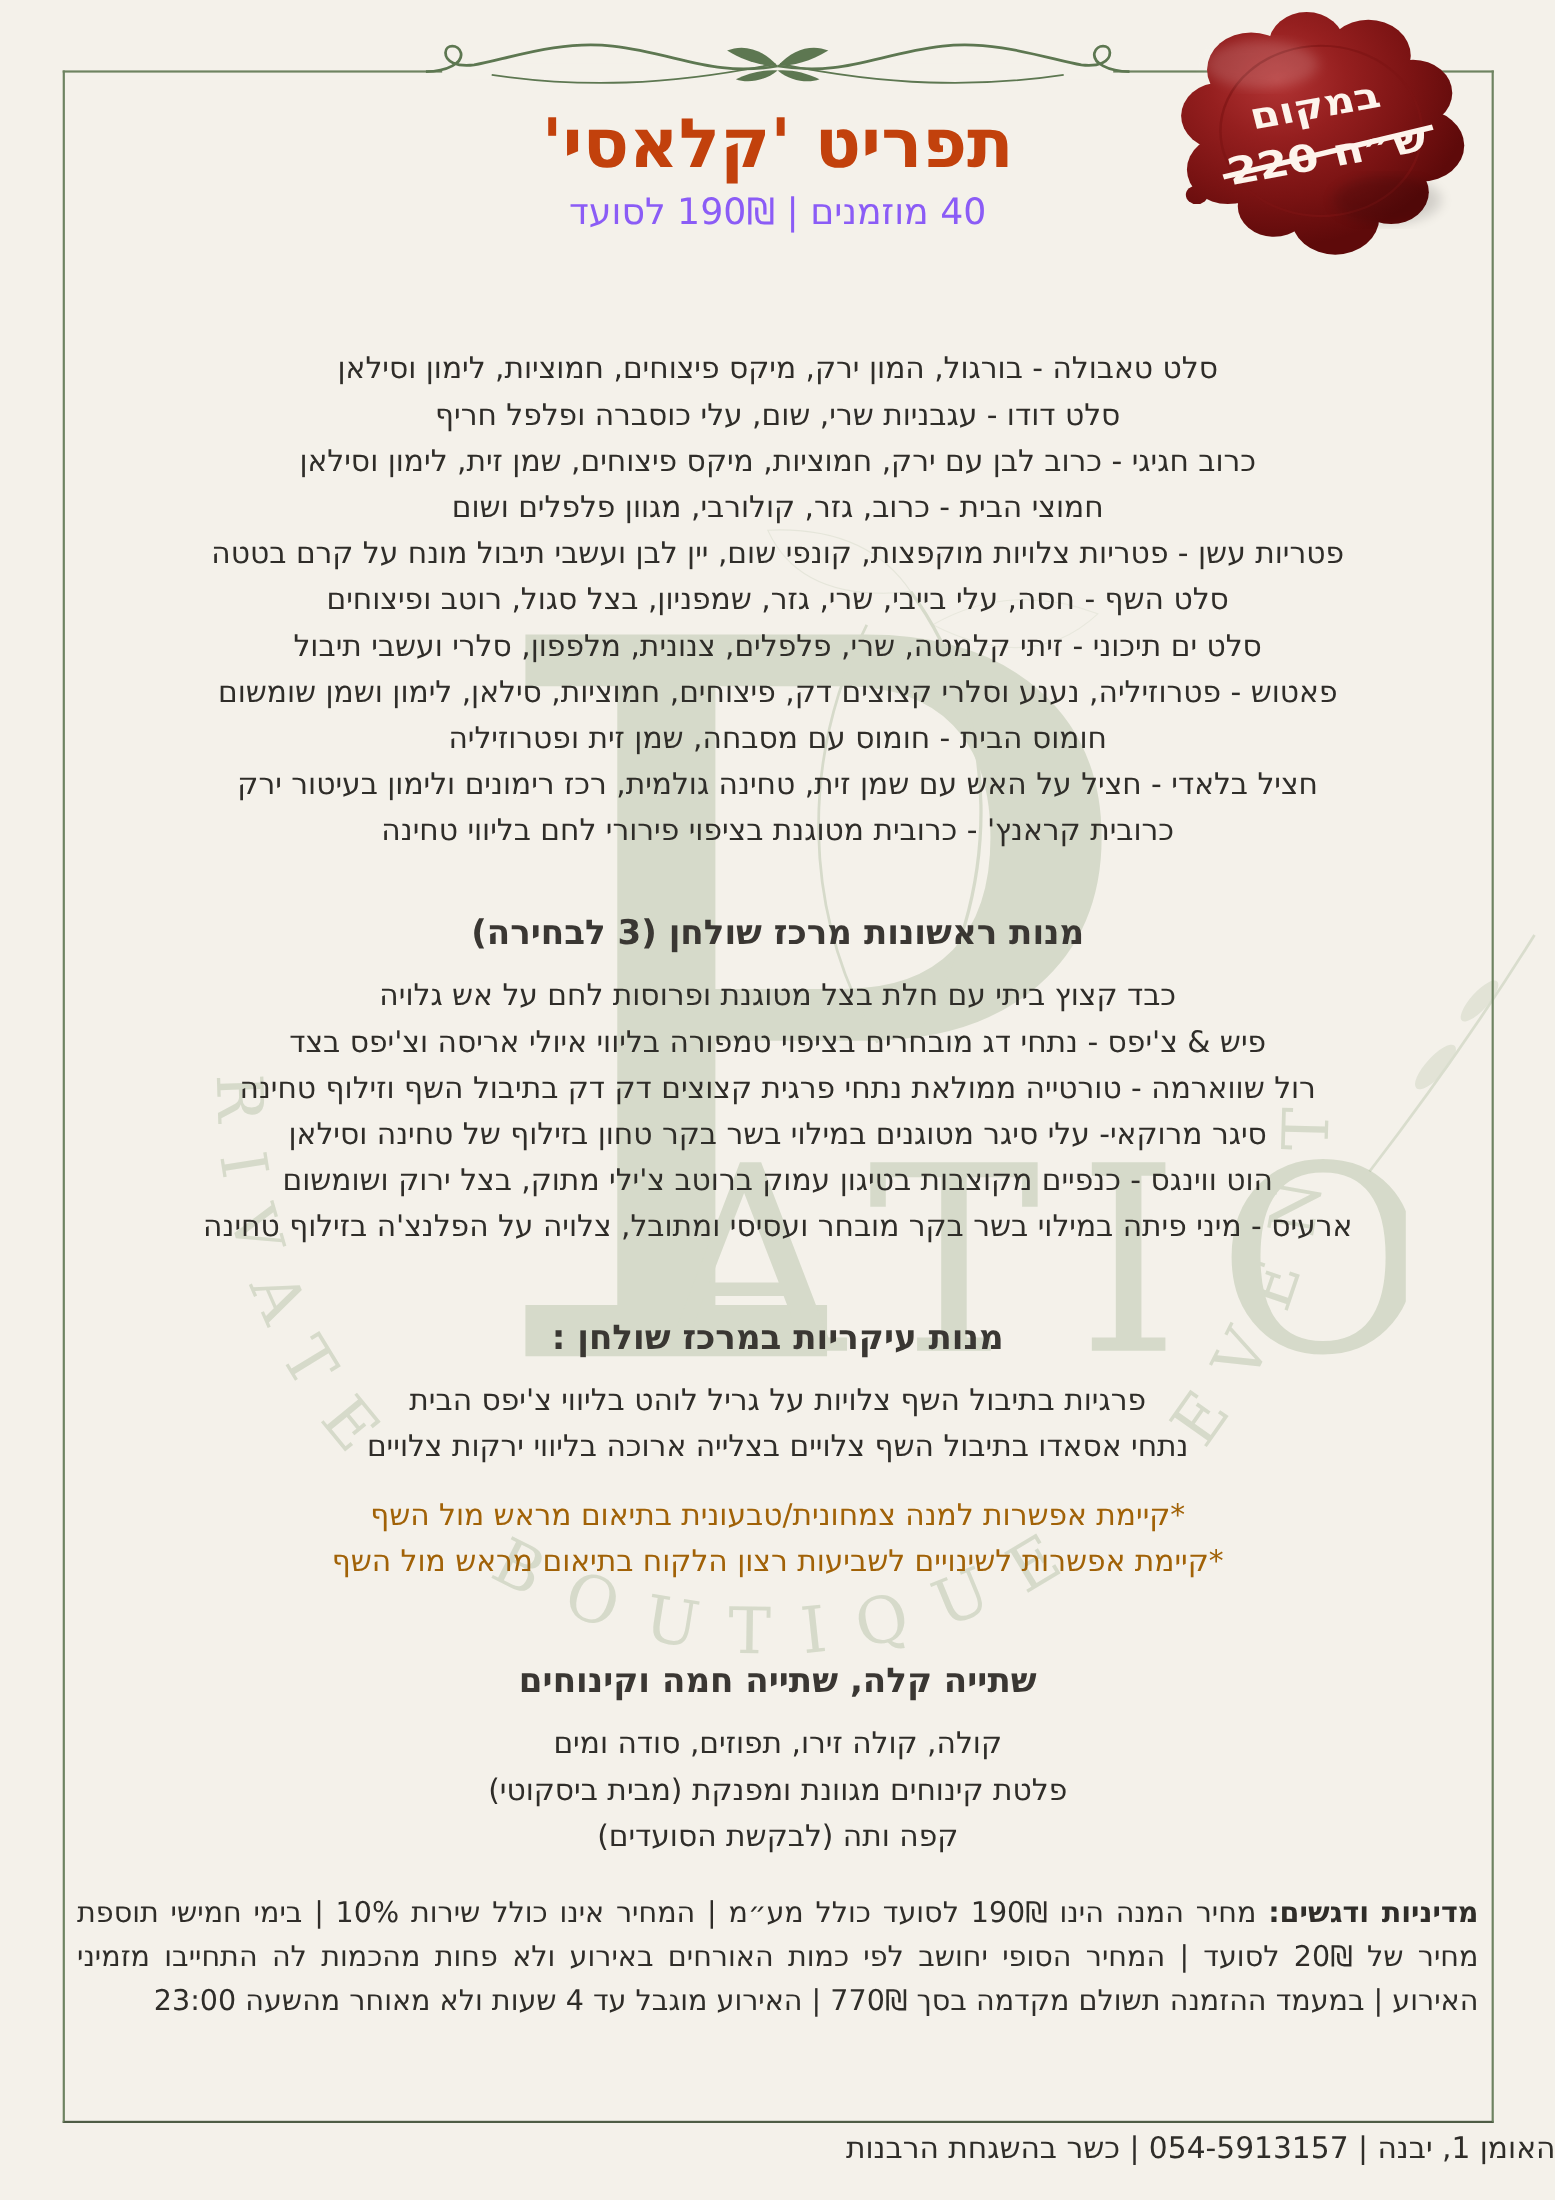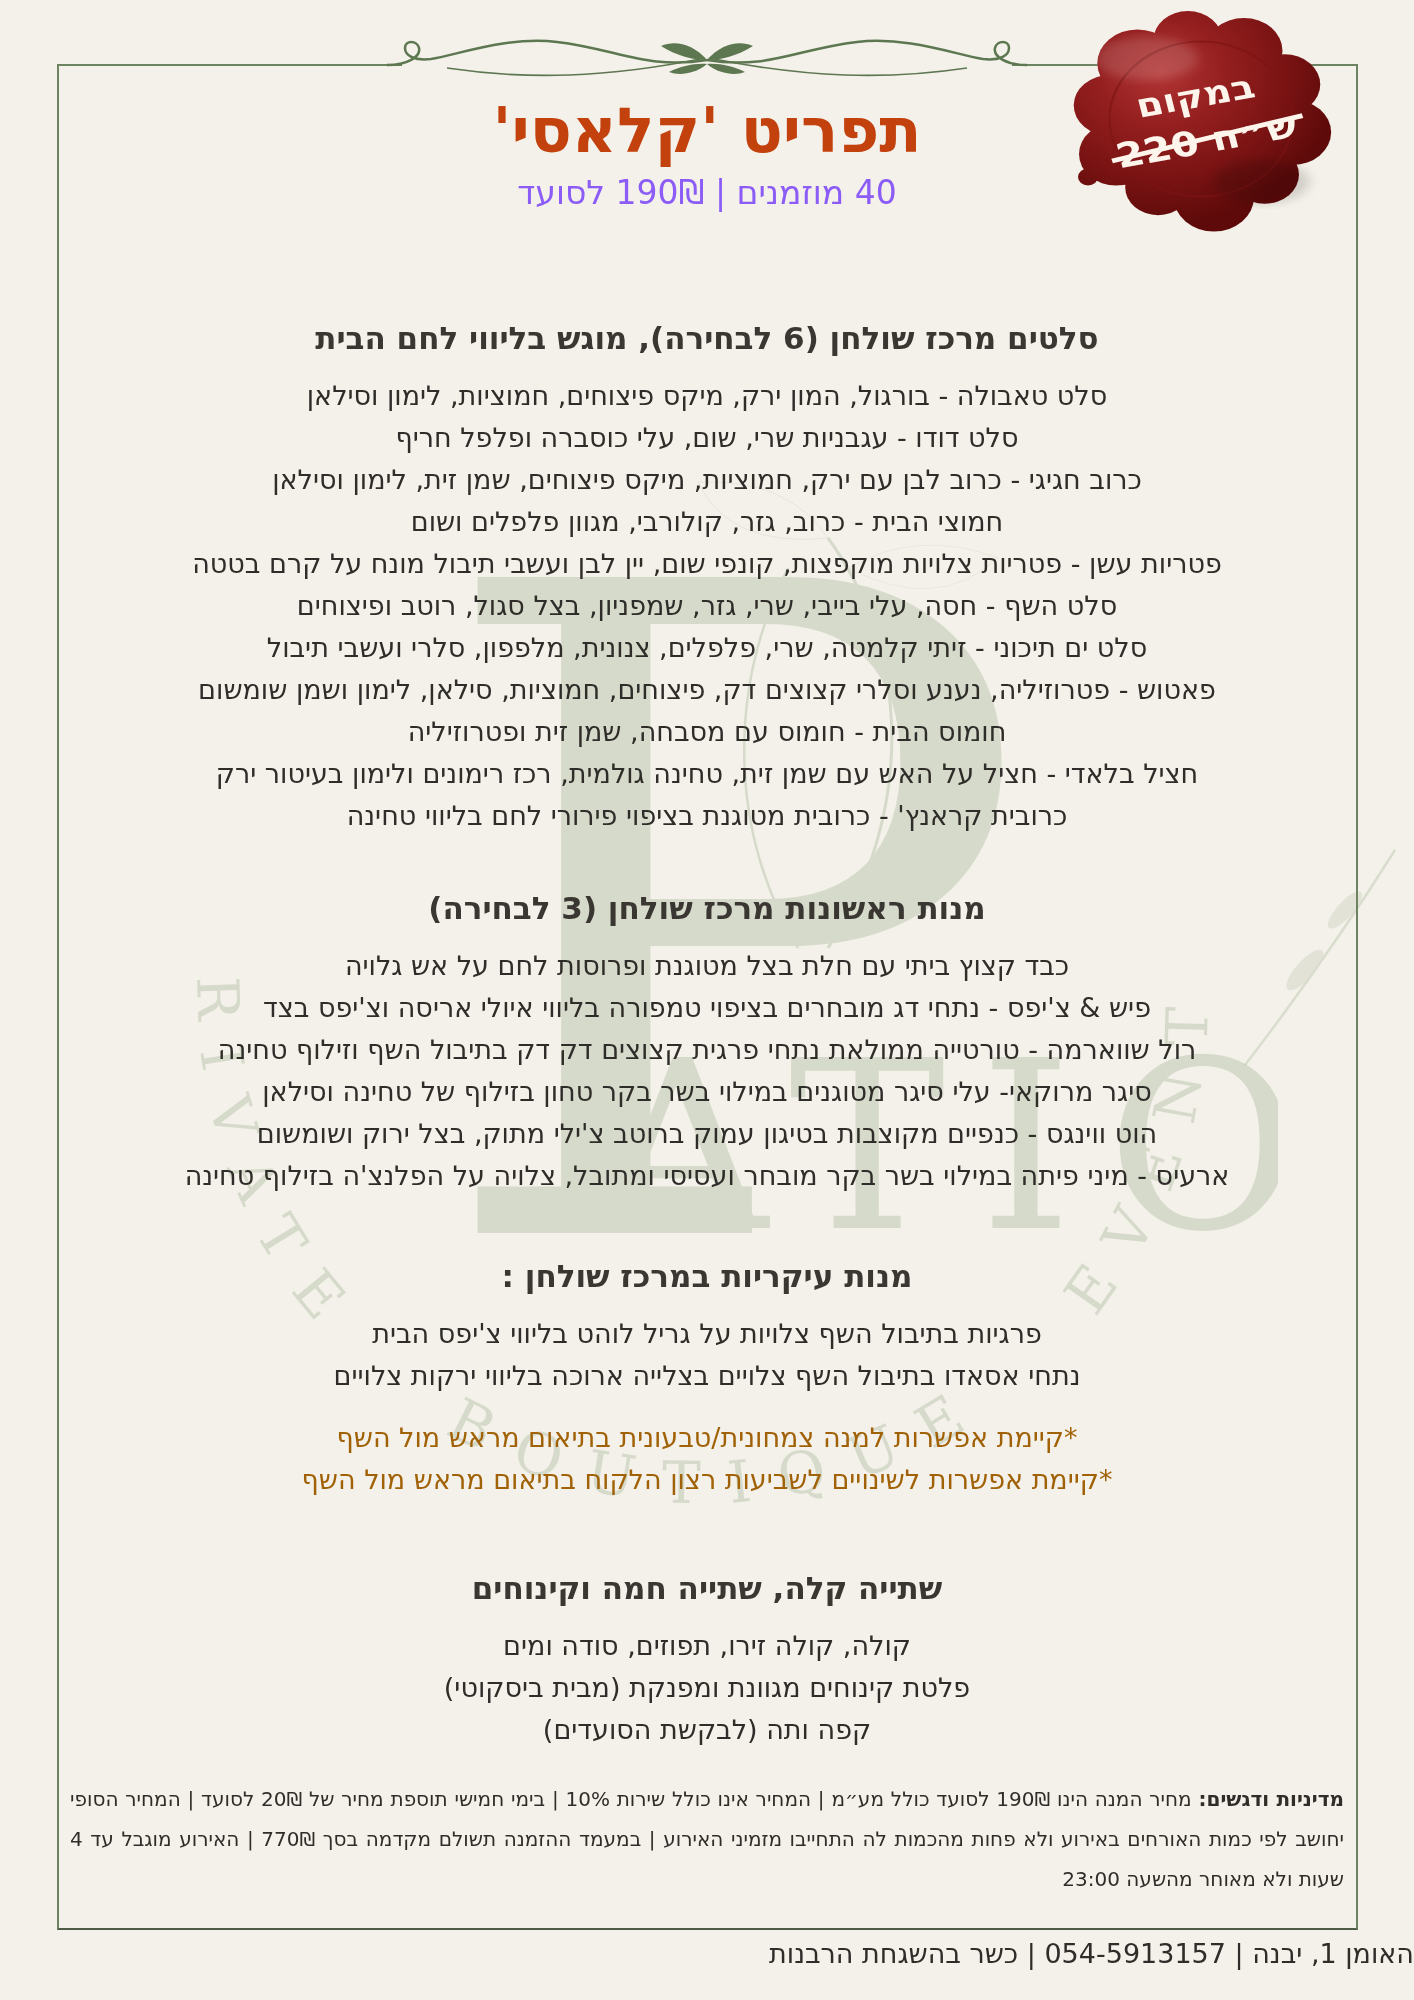--- a/index.html
+++ b/index.html
@@ -35,21 +35,21 @@
   .menu-section:nth-of-type(1){margin-top:100px;}
   .menu-section:nth-of-type(2){margin-top:48px;}
   .menu-section:nth-of-type(3){margin-top:56px;}
   .menu-section:nth-of-type(4){margin-top:64px;}
   .section-heading{font-size:31px;line-height:46px;font-weight:bold;color:#3a3733;margin:0 0 14px;}
   .menu-item{font-size:27px;line-height:42px;color:#2f2d29;}
   .section-notes{margin-top:20px;}
   .menu-note{font-size:27px;line-height:42px;color:#a16207;}
   
   .policy{
-    margin-top:28px;font-size:20px;line-height:40px;color:#2f2d29;
+    margin-top:28px;font-size:26px;line-height:40px;color:#2f2d29;
     text-align:justify;text-align-last:right;
   }
   .policy .lead{font-weight:bold;}
   
   .footer{
     position:absolute;left:0;right:0;top:1938px;
     direction:rtl;font-size:27px;color:#2f2d29;
   }
 </style>
 </head>
@@ -129,21 +129,20 @@
       <line x1="32" y1="121" x2="170" y2="112" stroke="#fdf4ec" stroke-width="4"></line>
     </g>
   </svg>
 
   <div class="content">
     <h1 class="menu-title">תפריט 'קלאסי'</h1>
     <div class="menu-subtitle">40 מוזמנים  |  190₪ לסועד</div>
 
     <div>
   <section class="menu-section">
-    <h2 class="section-heading">סלטים מרכז שולחן (6 לבחירה), מוגש בליווי לחם הבית</h2>
     <div class="section-items">
             <div class="menu-item">סלט טאבולה - בורגול, המון ירק, מיקס פיצוחים, חמוציות, לימון וסילאן</div>
             <div class="menu-item">סלט דודו - עגבניות שרי, שום, עלי כוסברה ופלפל חריף</div>
             <div class="menu-item">כרוב חגיגי - כרוב לבן עם ירק, חמוציות, מיקס פיצוחים, שמן זית, לימון וסילאן</div>
             <div class="menu-item">חמוצי הבית - כרוב, גזר, קולורבי, מגוון פלפלים ושום</div>
             <div class="menu-item">פטריות עשן - פטריות צלויות מוקפצות, קונפי שום, יין לבן ועשבי תיבול מונח על קרם בטטה</div>
             <div class="menu-item">סלט השף - חסה, עלי בייבי, שרי, גזר, שמפניון, בצל סגול, רוטב ופיצוחים</div>
             <div class="menu-item">סלט ים תיכוני - זיתי קלמטה, שרי, פלפלים, צנונית, מלפפון, סלרי ועשבי תיבול</div>
             <div class="menu-item">פאטוש - פטרוזיליה, נענע וסלרי קצוצים דק, פיצוחים, חמוציות, סילאן, לימון ושמן שומשום</div>
             <div class="menu-item">חומוס הבית - חומוס עם מסבחה, שמן זית ופטרוזיליה</div>

